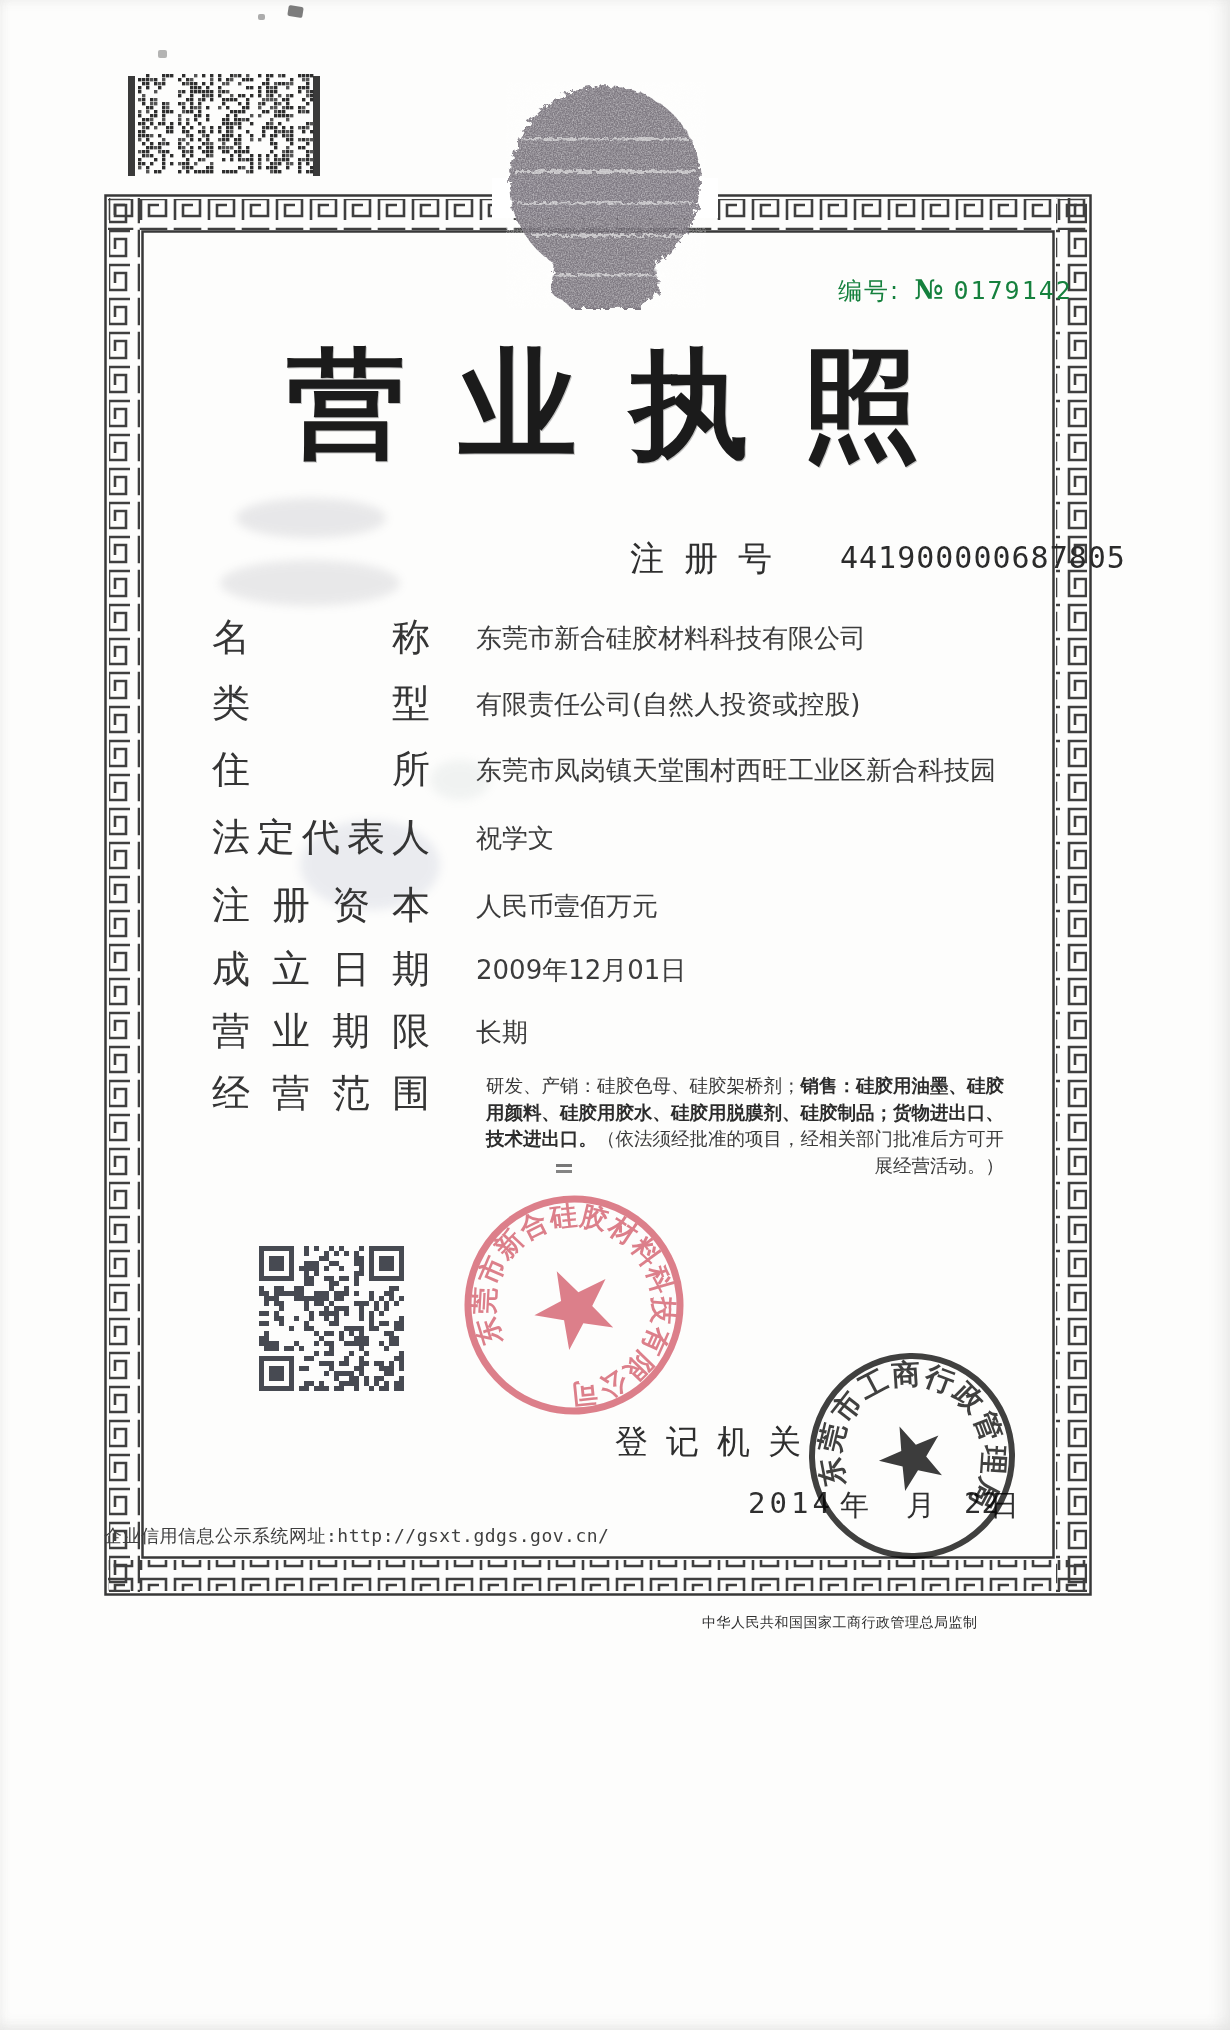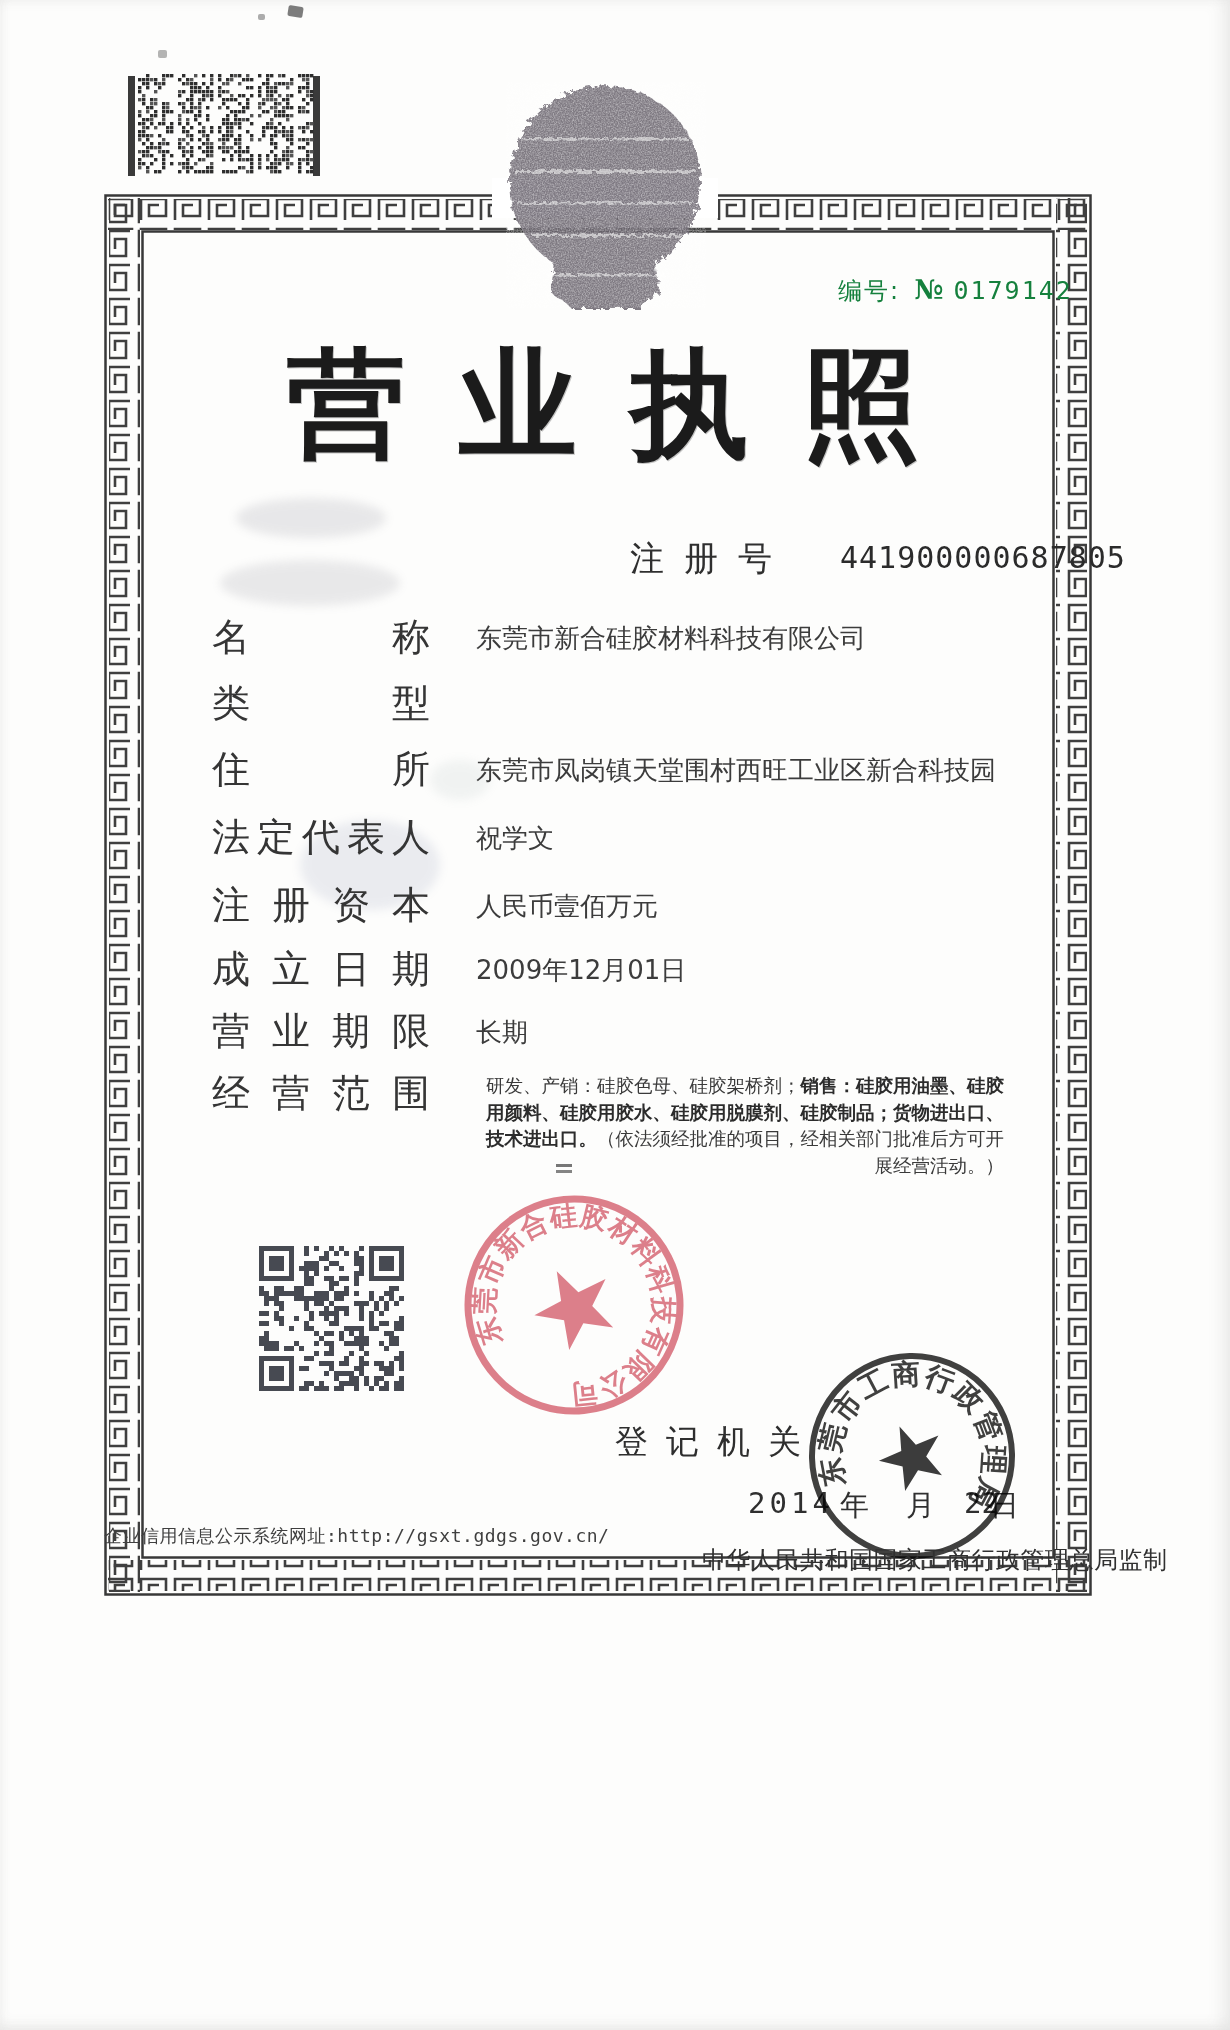--- a/index.html
+++ b/index.html
@@ -44,21 +44,21 @@
   
   .registrar-label{left:615px;top:1420px;width:186px;font-size:33px;color:#2e2e2e;}
   .date span{position:absolute;font-size:29px;color:#2f2f2f;top:0;}
   .date{left:0;top:1486px;width:1230px;height:40px;}
   .d-year{left:748px;font-family:"DejaVu Sans Mono","Liberation Mono",monospace;letter-spacing:4px;}
   .d-yu{left:840px;} .d-mu{left:906px;}
   .d-day{left:948px;font-family:"DejaVu Sans Mono","Liberation Mono",monospace;margin-left:16px;}
   .d-du{left:990px;}
   
   .footer-left{left:104px;top:1524px;font-size:18px;color:#3f3f3f;font-family:"DejaVu Sans Mono","Liberation Mono",monospace;letter-spacing:.5px;}
-  .footer-right{left:702px;top:1544px;font-size:24px;color:#303030;letter-spacing:.5px;}
+  .footer-right{left:702px;top:1614px;font-size:14px;color:#303030;letter-spacing:.5px;}
   
   .barcode{left:128px;top:70px;width:192px;height:112px;}
   .emblem{left:492px;top:78px;width:226px;height:232px;}
   .borderframe{left:104px;top:194px;width:988px;height:1402px;}
   .qr{left:259px;top:1246px;width:146px;height:146px;}
   .seal-red{left:452px;top:1183px;width:244px;height:244px;mix-blend-mode:multiply;opacity:.85;}
   .seal-black{left:796px;top:1340px;width:232px;height:232px;mix-blend-mode:multiply;opacity:.9;}
   svg{display:block;}
 </style>
 </head>
@@ -649,20 +649,21 @@
       <span>名</span>
       <span>称</span>
     </span>
   <span class="fvalue">东莞市新合硅胶材料科技有限公司</span>
 </div>
 <div class="abs frow r2">
   <span class="flabel" style="display: flex; justify-content: space-between;">
       <span>类</span>
       <span>型</span>
     </span>
+  <span class="fvalue">有限责任公司(自然人投资或控股)</span>
 </div>
 <div class="abs frow r3">
   <span class="flabel" style="display: flex; justify-content: space-between;">
       <span>住</span>
       <span>所</span>
     </span>
   <span class="fvalue">东莞市凤岗镇天堂围村西旺工业区新合科技园</span>
 </div>
 <div class="abs frow r4">
   <span class="flabel" style="display: flex; justify-content: space-between;">

